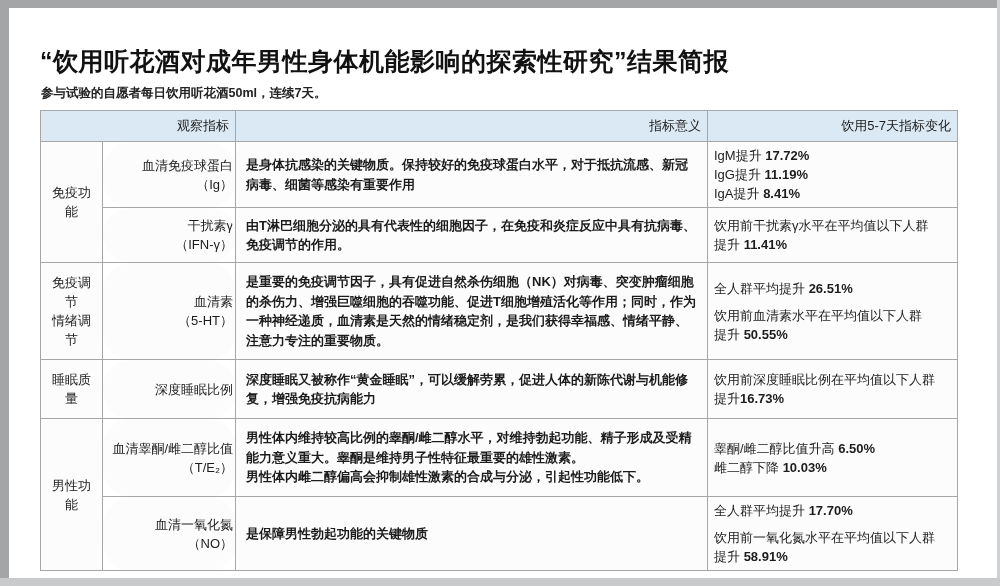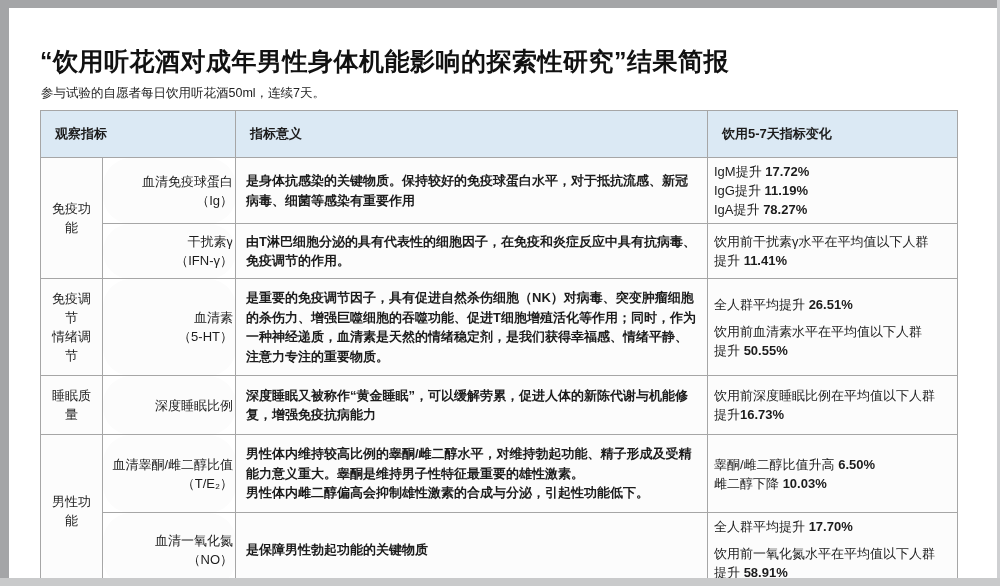--- a/index.html
+++ b/index.html
@@ -19,34 +19,34 @@
 
   .slide {
     position:absolute; left:9px; top:8px; width:988px; height:570px;
     background:#ffffff; box-sizing:border-box; padding:40px 0 0 31px;
   }
   .title {
     margin:0; font-size:25px; font-weight:bold; letter-spacing:0.5px;
     line-height:26px; color:#111;
   }
   .subtitle {
-    margin:11px 9px 0 1px; font-size:12.5px; line-height:16px; color:#222;
+    margin:11px 9px 0 1px; font-size:12.5px; line-height:16px; color:#222;font-weight:bold;
   }
   table.results {
     border-collapse:collapse; table-layout:fixed;
     width:917px; margin-top:9px;
     border:1px solid #9a9a9a;
   }
   table.results td, table.results th {
     border:1px solid #a6a6a6; box-sizing:border-box;
     font-size:13px; color:#1c1c1c; overflow:hidden;
   }
   th.hd {
-    background:#dbe9f4; font-size:14px; font-weight:bold; text-align:left;
-    height:29px; padding:14px;
+    background:#dbe9f4; font-size:14px; font-weight:normal; text-align:right;
+    height:29px; padding:6px;
   }
   td { background:#fcfcfc; }
   td.cat {
     text-align:center; vertical-align:middle; white-space:pre-line;
     padding:10px; line-height:19px; font-size:13px;
   }
   td.ind {
     text-align:right; vertical-align:middle; white-space:pre-line;
     padding:2px; line-height:19px; font-size:12.5px;border-radius:28px;
   }
@@ -95,21 +95,21 @@
     </tr>
 
     <tr class="r1">
       <td class="cat" rowspan="2">免疫功能</td>
       <td class="ind">血清免疫球蛋白
 （Ig）</td>
       <td class="mean">是身体抗感染的关键物质。保持较好的免疫球蛋白水平，对于抵抗流感、新冠病毒、细菌等感染有重要作用</td>
       <td class="chg">
         <div class="chg-line"><span>IgM提升 </span><b>17.72%</b></div>
         <div class="chg-line"><span>IgG提升 </span><b>11.19%</b></div>
-        <div class="chg-line"><span>IgA提升 </span><b>78.27%</b></div>
+        <div class="chg-line"><span>IgA提升 </span><b>8.41%</b></div>
       </td>
     </tr>
 
     <tr class="r2">
       <td class="ind">干扰素γ
 （IFN-γ）</td>
       <td class="mean">由T淋巴细胞分泌的具有代表性的细胞因子，在免疫和炎症反应中具有抗病毒、免疫调节的作用。</td>
       <td class="chg">
         <div class="chg-line"><span>饮用前干扰素γ水平在平均值以下人群</span><b></b></div>
         <div class="chg-line"><span>提升 </span><b>11.41%</b></div>

